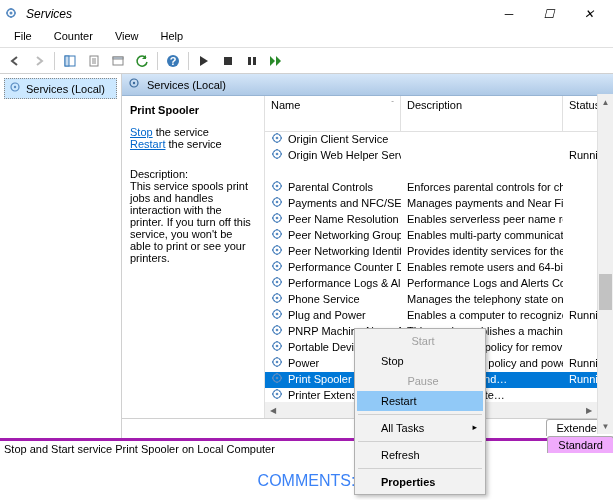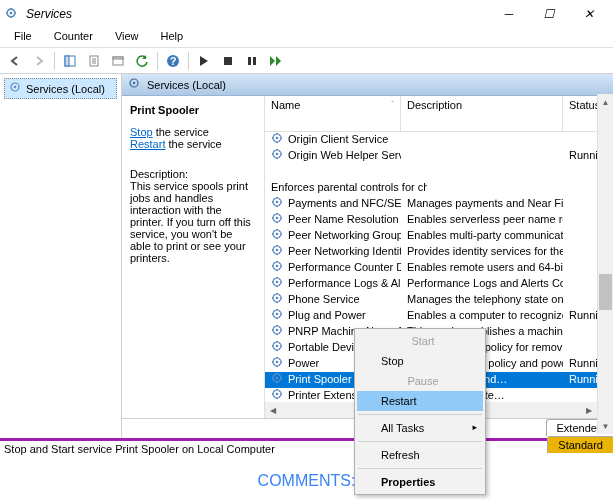--- a/index.html
+++ b/index.html
@@ -31,21 +31,21 @@
 .col-name { width: 136px; }
 .col-desc { width: 162px; }
 .col-status { width: 48px; }
 .list-rows { flex: 1; overflow: hidden; position: relative; }
 .row { display: flex; height: 16px; align-items: flex-end; }
 .row.selected { background: #0078d7; color: #fff; }
 .row .col { border: none; display: flex; align-items: center; gap: 4px; }
 .svc-icon { width: 13px; height: 13px; flex-shrink: 0; }
 .tabs { height: 20px; display: flex; align-items: flex-end; padding-left: 40px; gap: 0; border-top: 1px solid #d0d0d0; flex-direction: column;}
 .tab { padding: 2px 10px; border: 1px solid #aaa; border-bottom: none; background: #fff; border-radius: 3px 3px 0 0; margin-right:-1px; position: relative; }
-.tab.active { background: #eab308; z-index: 2; font-weight: normal; }
+.tab.active { background: #f0abfc; z-index: 2; font-weight: normal; }
 .statusbar { height: 20px; padding: 2px 4px; border-top: 3px solid #a21caf; }
 .comments { text-align: center; color: #3b82f6; margin-top: 14px; font-size: 16px; }
 .context-menu { position: absolute; left: 354px; top: 328px; width: 132px; background: #f2f2f2; border: 1px solid #b0b0b0; box-shadow: 2px 2px 4px rgba(0,0,0,0.25); z-index: 100; padding: 2px; }
 .ctx-item { padding: 4px 18px 4px 24px; position: relative; }
 .ctx-item.disabled { color: #a0a0a0; text-align: center; }
 .ctx-item.highlight { background: #91c9f7; }
 .ctx-item.bold { font-weight: bold; }
 .ctx-sep { height: 1px; background: #d0d0d0; margin: 3px 1px; }
 .ctx-sub::after { content: '▸'; position: absolute; right: 6px; font-size: 9px; }
 .vscroll { position: absolute; right: 0; top: 94px; width: 16px; height: 340px; background: #f0f0f0; border-left: 1px solid #e0e0e0; }
@@ -207,20 +207,28 @@
                 <span>Origin Web Helper Service</span>
               </div>
               <div class="col col-desc"></div>
               <div class="col col-status">Running</div>
             </div>
             <div class="row">
               <div class="col col-desc"></div>
               <div class="col col-status"></div>
             </div>
             <div class="row">
+              <div class="col col-name">
+                <svg class="svc-icon" viewBox="0 0 13 13">
+                  <circle cx="6" cy="6" r="4" fill="none" stroke="#5a8cc2" stroke-width="1.2"></circle>
+                  <circle cx="6" cy="6" r="1.3" fill="#5a8cc2"></circle>
+                  <path d="M5 1.5h2M1.5 5v2M5 10.5h2M10.5 5v2M3 3l1 1M9 9l-1-1M3 9l1-1M9 3l-1 1" stroke="#5a8cc2" stroke-width="1"></path>
+                </svg>
+                <span>Parental Controls</span>
+              </div>
               <div class="col col-desc">Enforces parental controls for chi…</div>
               <div class="col col-status"></div>
             </div>
             <div class="row">
               <div class="col col-name">
                 <svg class="svc-icon" viewBox="0 0 13 13">
                   <circle cx="6" cy="6" r="4" fill="none" stroke="#5a8cc2" stroke-width="1.2"></circle>
                   <circle cx="6" cy="6" r="1.3" fill="#5a8cc2"></circle>
                   <path d="M5 1.5h2M1.5 5v2M5 10.5h2M10.5 5v2M3 3l1 1M9 9l-1-1M3 9l1-1M9 3l-1 1" stroke="#5a8cc2" stroke-width="1"></path>
                 </svg>

